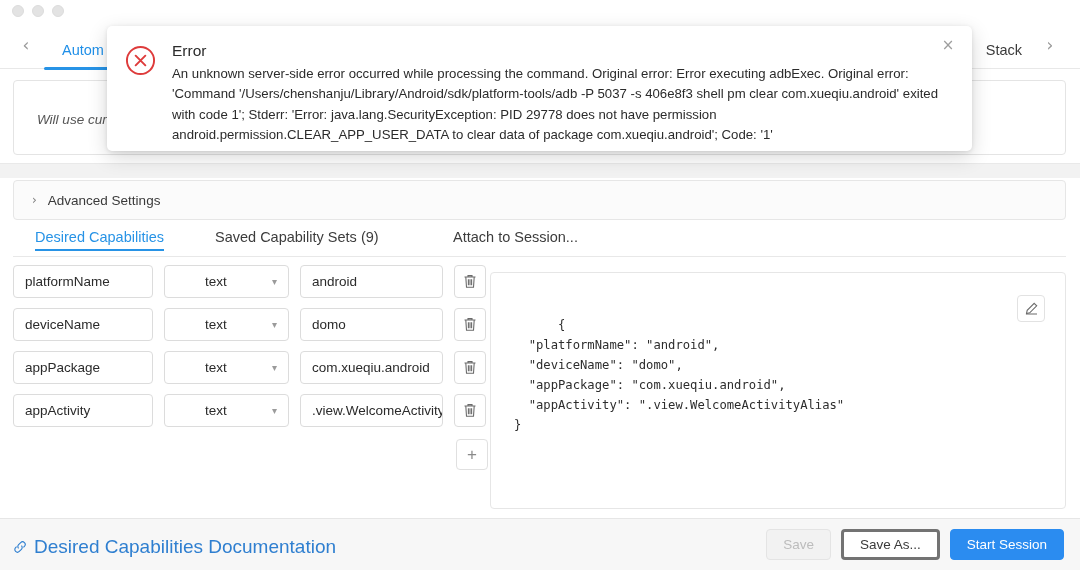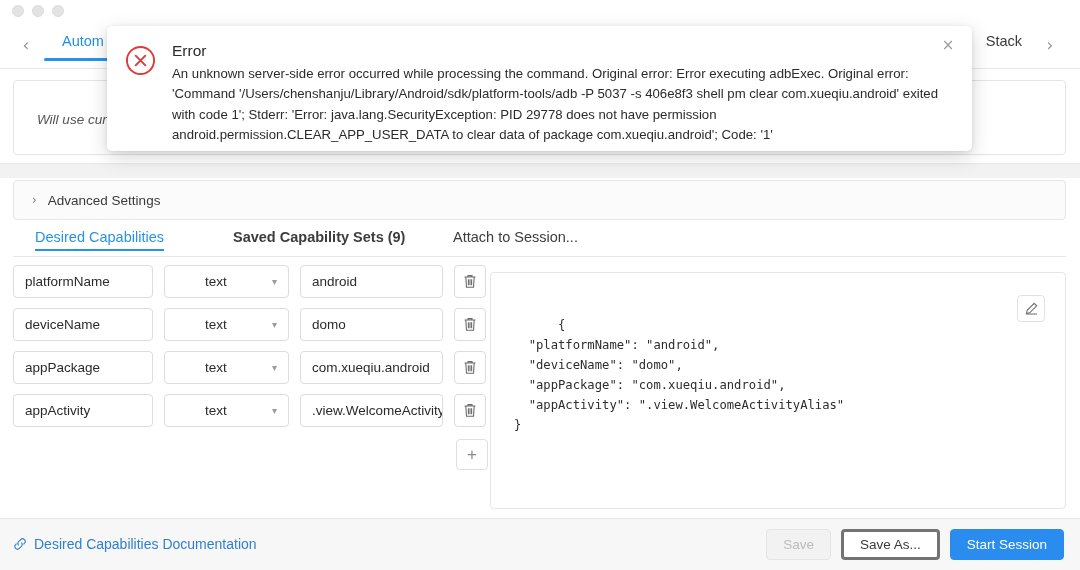--- a/index.html
+++ b/index.html
@@ -64,21 +64,21 @@
     line-height: 18px;
     text-align: center;
     font-family: "DejaVu Sans", sans-serif;
     cursor: pointer;
   }
   .nav-arrow.left { left: 18px; }
   .nav-arrow.right { right: 22px; }
 
   .tab {
     position: absolute;
-    top: 11px;
+    top: 20px;
     font-size: 14.5px;
     color: #4a4a4a;
     white-space: nowrap;
     cursor: pointer;
   }
   .tab.server-tab {
     left: 62px;
     color: #1f8fe8;
   }
   .tab.server-tab::after {
@@ -180,21 +180,21 @@
   }
   .inner-tab.active::after {
     content: "";
     position: absolute;
     left: 0; right: 0;
     bottom: -6px;
     height: 2.5px;
     background: #2793e6;
   }
   .it0 { left: 22px; }
-  .it1 { left: 220px; font-weight: bold; }
+  .it1 { left: 202px; }
   .it2 { left: 440px; }
 
   
   .caps-area {
     position: absolute;
     left: 13px;
     top: 265px;
     width: 475px;
     height: 245px;
   }
@@ -323,21 +323,21 @@
     box-sizing: border-box;
   }
   .doc-link {
     position: absolute;
     left: 13px;
     top: 17px;
     display: flex;
     align-items: center;
     gap: 7px;
     color: #2f7fd0;
-    font-size: 14px;
+    font-size: 19px;
     cursor: pointer;
   }
   .footer-btns {
     position: absolute;
     right: 16px;
     top: 10px;
     display: flex;
     align-items: center;
     gap: 10px;
   }

